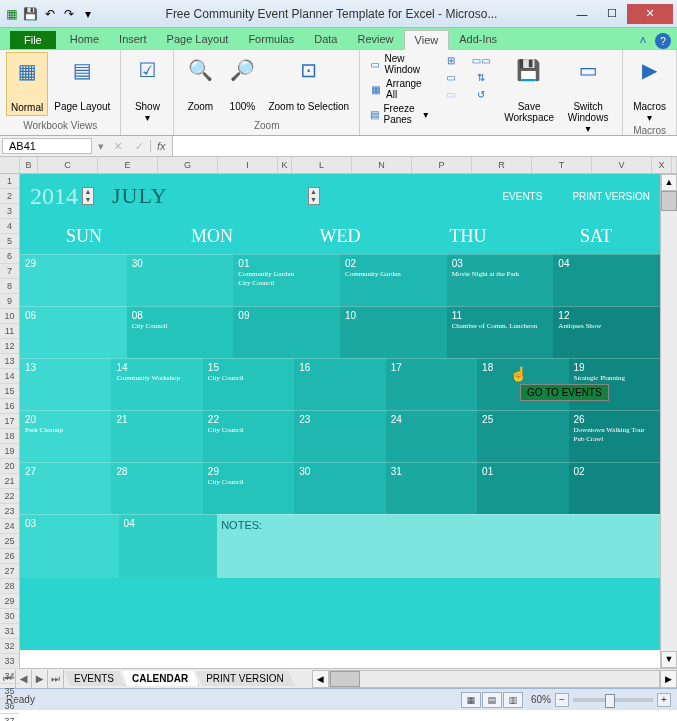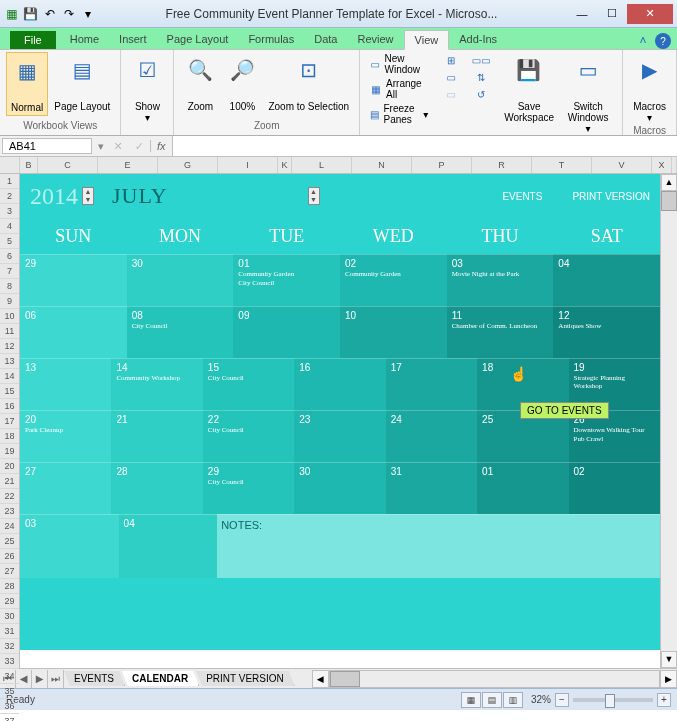--- a/index.html
+++ b/index.html
@@ -83,21 +83,21 @@
 .notes-row { display: flex; height: 64px; }
 .notes-row .day { height: 64px; }
 .notes-label { color: #0a6868; font-size: 11px; padding: 4px; font-family: Arial; }
 .notes-area { flex: 5; background: #7de5e0; border-top: 1px solid rgba(255,255,255,0.25); }
 
 .cal-footer { height: 72px; background: #2bd4cf; }
 
 
 .cursor { position: absolute; left: 510px; top: 192px; pointer-events: none; z-index: 10; }
 .cursor .ptr { font-size: 14px; }
-.cursor .tip { background: #bef264; border: 1px solid #888; padding: 2px 6px; font-size: 10px; margin-left: 10px; margin-top: 20px; }
+.cursor .tip { background: #15803d; border: 1px solid #888; padding: 2px 6px; font-size: 10px; margin-left: 10px; margin-top: 2px; }
 
 
 .vscroll { width: 17px; background: #ececec; border-left: 1px solid #c0c0c0; display: flex; flex-direction: column; }
 .vscroll .btn { height: 17px; background: #f5f5f5; border: 1px solid #c0c0c0; text-align: center; font-size: 9px; line-height: 15px; }
 .vscroll .track { flex: 1; position: relative; }
 .vscroll .thumb { position: absolute; left: 0; right: 0; top: 0; height: 20px; background: #cdcdcd; border: 1px solid #a0a0a0; }
 
 
 .bottom-bar { height: 20px; background: #ececec; border-top: 1px solid #c0c0c0; display: flex; align-items: center; font-size: 10px; }
 .sheet-nav { display: flex; }
@@ -335,21 +335,20 @@
             <i>▼</i>
           </span>
         <div class="cal-links">
           <span>EVENTS</span>
           <span>PRINT VERSION</span>
         </div>
       </div>
       <div class="dow-row" id="dow-row">
           <div>SUN</div>
           <div>MON</div>
-          <div>TUE</div>
           <div>WED</div>
           <div>THU</div>
           <div>SAT</div>
         </div>
       <div class="weeks" id="weeks">
           <div class="week">
             <div class="day c0">
               <div class="num">29</div>
             </div>
             <div class="day c1">
@@ -522,18 +521,18 @@
 </div>
 
 <div class="status-bar">
   <span>Ready</span>
   <div class="views">
     <span>▦</span>
     <span>▤</span>
     <span>▥</span>
   </div>
   <div class="zoom">
-    <span>32%</span>
+    <span>60%</span>
     <span class="pm">−</span>
     <div class="slider"></div>
     <span class="pm">+</span>
   </div>
 </div>
 
 </body></html>

